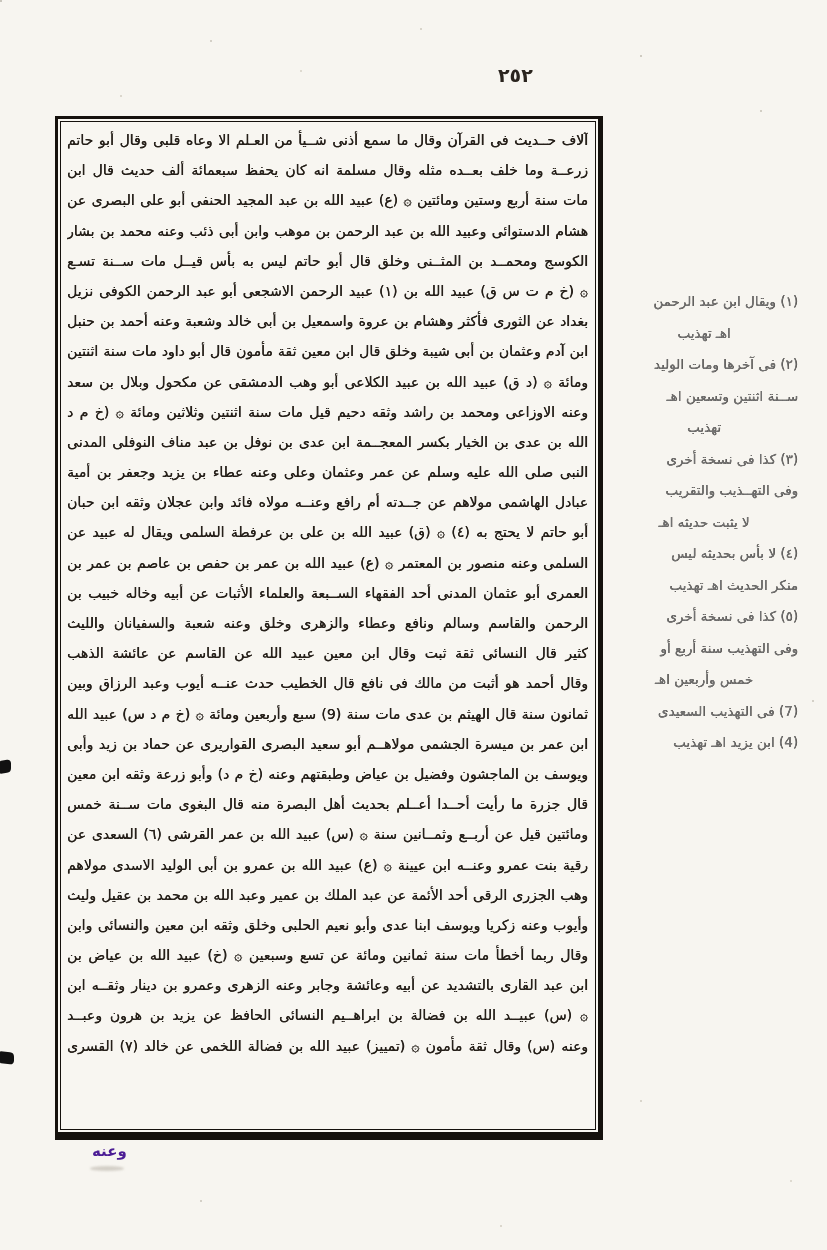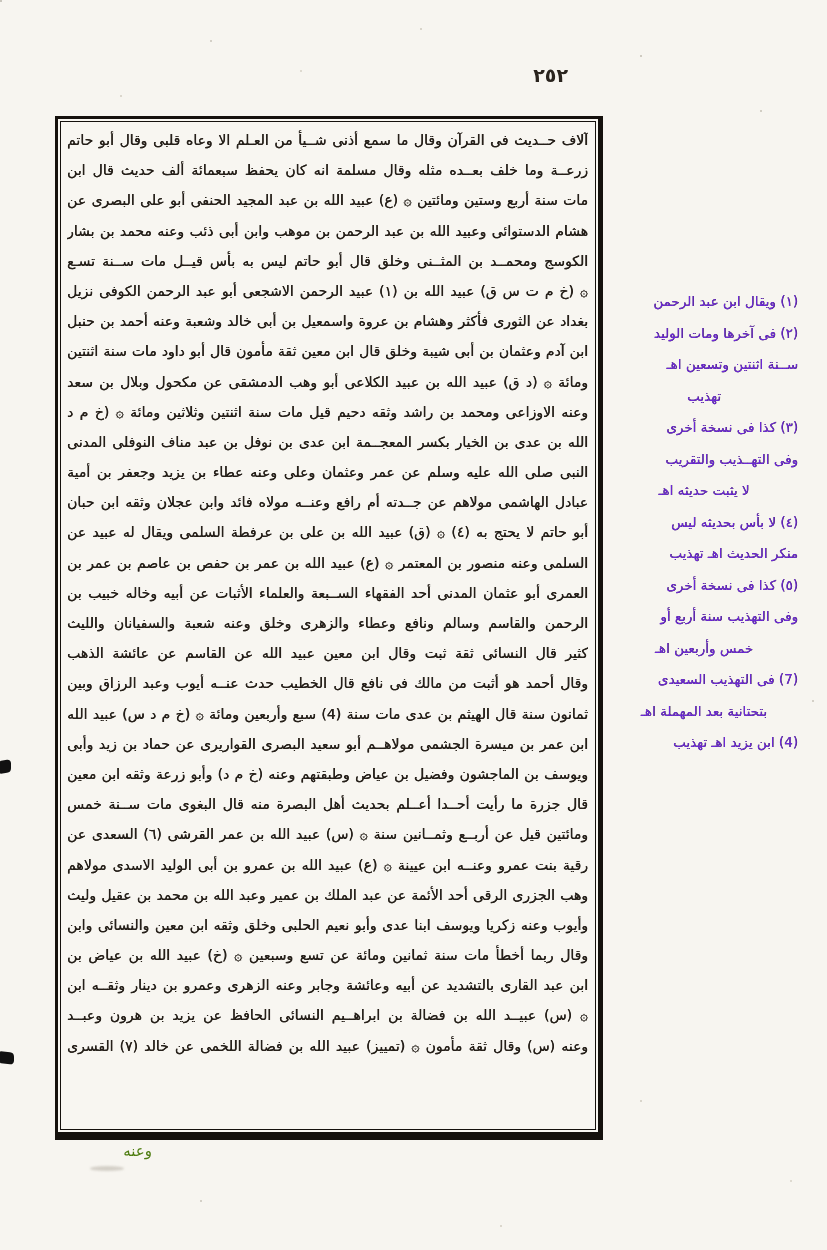--- a/index.html
+++ b/index.html
@@ -10,21 +10,21 @@
     color:#241f1a;
   }
   
   .speckles{position:absolute;left:0;top:0;width:2px;height:2px;background:#b9b4ab;border-radius:50%;
     box-shadow: 210px 40px 0 #c8c3ba, 420px 28px 0 #cfcabf, 640px 55px 0 #c2bdb2,
       120px 95px 0 #d2cdc2, 760px 110px 0 #c6c1b6, 300px 70px 0 #d6d1c6,
       700px 300px 0 #d2cdc2, 812px 700px 0 #c8c3ba, 640px 1100px 0 #cfcabf,
       200px 1200px 0 #c8c3ba, 500px 1225px 0 #d2cdc2, 790px 1180px 0 #d6d1c6;}
   .page-number{
     position:absolute;top:64px;left:498px;width:70px;
-    font-size:19px;font-weight:bold;text-align:right;letter-spacing:3px;
+    font-size:19px;font-weight:bold;text-align:left;letter-spacing:3px;
     color:#2a241e;
   }
   
   .frame-outer{
     position:absolute;left:55px;top:116px;width:548px;height:1024px;
     border:3px solid #15110d;border-right-width:5px;border-bottom-width:8px;
     box-sizing:border-box;background:#f8f6f1;
   }
   .frame-inner{
     position:absolute;inset:2px;border:1.6px solid #15110d;box-sizing:border-box;
@@ -38,28 +38,28 @@
     word-spacing:0.5px;
     color:#26201a;
     text-shadow:0.3px 0 0 #26201a;
   }
   .margin-notes{
     position:absolute;left:606px;top:286px;width:192px;
     direction:rtl;
   }
   .note-line{
     height:31.5px;line-height:31.5px;overflow:hidden;
-    font-size:13.5px;text-align:right;color:#6d28d9;
+    font-size:13.5px;text-align:right;color:#737373;
     text-shadow:0.2px 0 0 #2b251f;
     padding-left:4px;
   }
   .note-line.c{text-align:center;}
   .catchword{
     position:absolute;left:92px;top:1142px;width:60px;
-    direction:rtl;font-size:15px;font-weight:normal;text-align:right;color:#4d7c0f;
+    direction:rtl;font-size:15px;font-weight:bold;text-align:left;color:#4c1d95;
   }
   .catchword-smudge{
     position:absolute;left:90px;top:1166px;width:34px;height:5px;
     background:#b7b1a6;border-radius:50%;opacity:.55;
     filter:blur(1px);
   }
   .ink-mark{position:absolute;background:#111;border-radius:1px 4px 4px 1px;}
   .ink-mark-1{left:0;top:760px;width:11px;height:13px;transform:skewY(-8deg);}
   .ink-mark-2{left:0;top:1052px;width:14px;height:12px;transform:skewY(6deg);}
 </style>
@@ -86,52 +86,52 @@
         <div class="text-line">وعنه الاوزاعى ومحمد بن راشد وثقه دحيم قيل مات سنة اثنتين وثلاثين ومائة ۞ (خ م د س) عبيد</div>
         <div class="text-line">الله بن عدى بن الخيار بكسر المعجــمة ابن عدى بن نوفل بن عبد مناف النوفلى المدنى ولد فى حياة</div>
         <div class="text-line">النبى صلى الله عليه وسلم عن عمر وعثمان وعلى وعنه عطاء بن يزيد وجعفر بن أمية الضمرى مات فى</div>
         <div class="text-line">عبادل الهاشمى مولاهم عن جــدته أم رافع وعنــه مولاه فائد وابن عجلان وثقه ابن حبان وقال</div>
         <div class="text-line">أبو حاتم لا يحتج به (٤) ۞ (ق) عبيد الله بن على بن عرفطة السلمى ويقال له عبيد عن خداش</div>
         <div class="text-line">السلمى وعنه منصور بن المعتمر ۞ (ع) عبيد الله بن عمر بن حفص بن عاصم بن عمر بن الخطاب</div>
         <div class="text-line">العمرى أبو عثمان المدنى أحد الفقهاء الســبعة والعلماء الأثبات عن أبيه وخاله خبيب بن عبد</div>
         <div class="text-line">الرحمن والقاسم وسالم ونافع وعطاء والزهرى وخلق وعنه شعبة والسفيانان والليث ومعمر وخلق</div>
         <div class="text-line">كثير قال النسائى ثقة ثبت وقال ابن معين عبيد الله عن القاسم عن عائشة الذهب المشتبك بالدر</div>
         <div class="text-line">وقال أحمد هو أثبت من مالك فى نافع قال الخطيب حدث عنــه أيوب وعبد الرزاق وبين وفاتيهما</div>
-        <div class="text-line">ثمانون سنة قال الهيثم بن عدى مات سنة (4) سبع وأربعين ومائة ۞ (خ م د س) عبيد الله</div>
+        <div class="text-line">ثمانون سنة قال الهيثم بن عدى مات سنة (9) سبع وأربعين ومائة ۞ (خ م د س) عبيد الله</div>
         <div class="text-line">ابن عمر بن ميسرة الجشمى مولاهــم أبو سعيد البصرى القواريرى عن حماد بن زيد وأبى عوانة</div>
         <div class="text-line">ويوسف بن الماجشون وفضيل بن عياض وطبقتهم وعنه (خ م د) وأبو زرعة وثقه ابن معين</div>
         <div class="text-line">قال جزرة ما رأيت أحــدا أعــلم بحديث أهل البصرة منه قال البغوى مات ســنة خمس وثلاثين</div>
         <div class="text-line">ومائتين قيل عن أربــع وثمــانين سنة ۞ (س) عبيد الله بن عمر القرشى (٦) السعدى عن</div>
         <div class="text-line">رقية بنت عمرو وعنــه ابن عيينة ۞ (ع) عبيد الله بن عمرو بن أبى الوليد الاسدى مولاهم أبو</div>
         <div class="text-line">وهب الجزرى الرقى أحد الأئمة عن عبد الملك بن عمير وعبد الله بن محمد بن عقيل وليث بن أبى سليم</div>
         <div class="text-line">وأيوب وعنه زكريا ويوسف ابنا عدى وأبو نعيم الحلبى وخلق وثقه ابن معين والنسائى وابن سعد</div>
         <div class="text-line">وقال ربما أخطأ مات سنة ثمانين ومائة عن تسع وسبعين ۞ (خ) عبيد الله بن عياض بن عمرو</div>
         <div class="text-line">ابن عبد القارى بالتشديد عن أبيه وعائشة وجابر وعنه الزهرى وعمرو بن دينار وثقــه ابن حبان</div>
         <div class="text-line">۞ (س) عبيــد الله بن فضالة بن ابراهــيم النسائى الحافظ عن يزيد بن هرون وعبــد الرزاق</div>
         <div class="text-line">وعنه (س) وقال ثقة مأمون ۞ (تمييز) عبيد الله بن فضالة اللخمى عن خالد (٧) القسرى</div>
       </div>
   </div>
 </div>
 
 <div class="margin-notes" dir="rtl">
 
 <div class="note-line">(١) ويقال ابن عبد الرحمن</div>
+    <div class="note-line c">اهـ تهذيب</div>
     <div class="note-line">(٢) فى آخرها ومات الوليد</div>
     <div class="note-line">ســنة اثنتين وتسعين اهـ</div>
     <div class="note-line c">تهذيب</div>
     <div class="note-line">(٣) كذا فى نسخة أخرى</div>
     <div class="note-line">وفى التهــذيب والتقريب</div>
     <div class="note-line c">لا يثبت حديثه اهـ</div>
     <div class="note-line">(٤) لا بأس بحديثه ليس</div>
     <div class="note-line">منكر الحديث اهـ تهذيب</div>
     <div class="note-line">(٥) كذا فى نسخة أخرى</div>
     <div class="note-line">وفى التهذيب سنة أربع أو</div>
     <div class="note-line c">خمس وأربعين اهـ</div>
     <div class="note-line">(7) فى التهذيب السعيدى</div>
-    <div class="note-line c">بتحتانية بعد المهملة اهـ</div>
     <div class="note-line">(4) ابن يزيد اهـ تهذيب</div>
   </div>
 
 <div class="catchword">وعنه</div>
 <div class="catchword-smudge"></div>
 
 <div class="ink-mark ink-mark-1"></div>
 <div class="ink-mark ink-mark-2"></div>
 
 </body></html>

